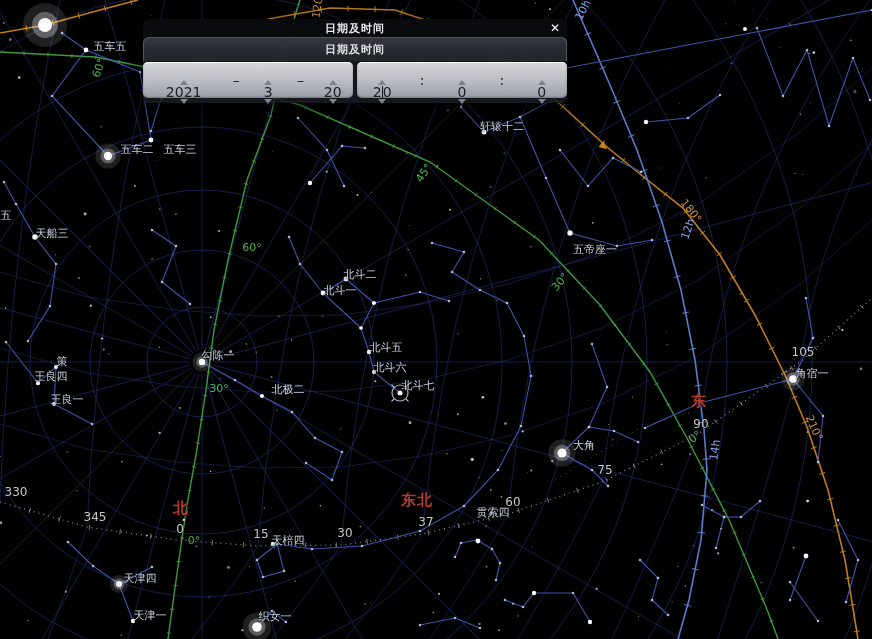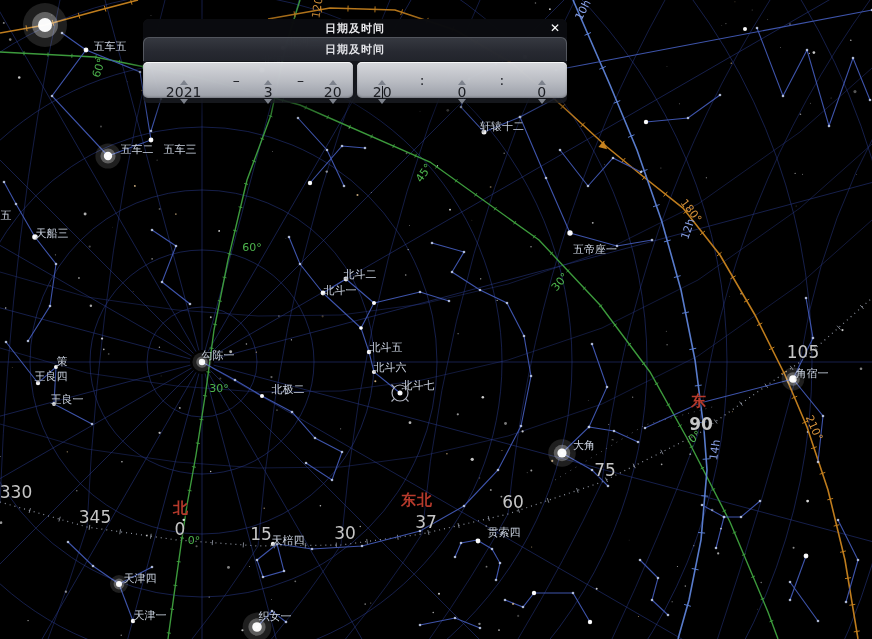--- a/index.html
+++ b/index.html
@@ -3,21 +3,21 @@
 <meta charset="utf-8">
 <style>
   html,body{margin:0;padding:0;background:#000;}
   #stage{position:relative;width:872px;height:639px;background:#000;overflow:hidden;
          font-family:"DejaVu Sans",sans-serif;}
   #sky{position:absolute;left:0;top:0;z-index:1;}
   #labels{position:absolute;left:0;top:0;width:872px;height:639px;z-index:2;pointer-events:none;}
   .lbl{position:absolute;white-space:nowrap;}
   .lbl-star{font-size:11px;color:#ccd4e2;text-shadow:0 1px 2px #000;}
   .lbl-ghost{font-size:11px;color:rgba(195,205,220,0.45);}
-  .lbl-az{font-size:17px;color:#c6c6c6;text-shadow:0 1px 2px #000;}
+  .lbl-az{font-size:12px;color:#c6c6c6;text-shadow:0 1px 2px #000;}
   .lbl-card{font-size:15px;color:#b73a2c;font-weight:bold;letter-spacing:1px;text-shadow:0 1px 2px #000;}
   .lbl-green{font-size:11px;color:#4db44d;}
   .lbl-orange{font-size:11px;color:#d4913a;}
   .lbl-blue{font-size:11px;color:#8aa2e8;}
 
   
   .dialog{position:absolute;left:143px;top:19px;width:424px;height:84px;z-index:10;
           background:rgba(24,26,32,0.88);border-radius:6px 6px 5px 5px;
           box-shadow:0 5px 20px rgba(0,0,0,0.65);}
   .titlebar{position:relative;height:18px;background:rgba(10,11,14,0.92);
@@ -710,40 +710,40 @@
       <div class="lbl lbl-star" style="left: 288px; top: 389px; transform: translate(-50%, -50%);">北极二</div>
       <div class="lbl lbl-star" style="left: 360px; top: 274px; transform: translate(-50%, -50%);">北斗二</div>
       <div class="lbl lbl-star" style="left: 340px; top: 290px; transform: translate(-50%, -50%);">北斗一</div>
       <div class="lbl lbl-star" style="left: 386px; top: 347px; transform: translate(-50%, -50%);">北斗五</div>
       <div class="lbl lbl-star" style="left: 390px; top: 367px; transform: translate(-50%, -50%); text-align: right;">北斗六</div>
       <div class="lbl lbl-star" style="left: 418px; top: 385px; transform: translate(-50%, -50%);">北斗七</div>
       <div class="lbl lbl-star" style="left: 502px; top: 126px; transform: translate(-50%, -50%);">轩辕十二</div>
       <div class="lbl lbl-star" style="left: 595px; top: 227px; transform: translate(-50%, -50%); margin-top: 22px;">五帝座一</div>
       <div class="lbl lbl-star" style="left: 584px; top: 445px; transform: translate(-50%, -50%);">大角</div>
       <div class="lbl lbl-star" style="left: 812px; top: 373px; transform: translate(-50%, -50%);">角宿一</div>
-      <div class="lbl lbl-star" style="left: 493px; top: 532px; transform: translate(-50%, -50%); margin-left: 11px;">贯索四</div>
+      <div class="lbl lbl-star" style="left: 493px; top: 512px; transform: translate(-50%, -50%);">贯索四</div>
       <div class="lbl lbl-star" style="left: 288px; top: 540px; transform: translate(-50%, -50%);">天棓四</div>
       <div class="lbl lbl-star" style="left: 275px; top: 616px; transform: translate(-50%, -50%);">织女一</div>
       <div class="lbl lbl-star" style="left: 140px; top: 578px; transform: translate(-50%, -50%);">天津四</div>
       <div class="lbl lbl-star" style="left: 150px; top: 615px; transform: translate(-50%, -50%); text-align: center;">天津一</div>
       <div class="lbl lbl-star" style="left: 6px; top: 215px; transform: translate(-50%, -50%);">五</div>
       <div class="lbl lbl-ghost" style="left: 304px; top: 41px; transform: translate(-50%, -50%);">北河三</div>
       <div class="lbl lbl-ghost" style="left: 278px; top: 60px; transform: translate(-50%, -50%);">北河二</div>
       <div class="lbl lbl-card" style="left: 181px; top: 508px; transform: translate(-50%, -50%);">北</div>
       <div class="lbl lbl-card" style="left: 417px; top: 500px; transform: translate(-50%, -50%);">东北</div>
       <div class="lbl lbl-card" style="left: 699px; top: 401px; transform: translate(-50%, -50%);">东</div>
       <div class="lbl lbl-az" style="left: 16px; top: 492px; transform: translate(-50%, -50%);">330</div>
       <div class="lbl lbl-az" style="left: 95px; top: 517px; transform: translate(-50%, -50%);">345</div>
       <div class="lbl lbl-az" style="left: 180px; top: 529px; transform: translate(-50%, -50%);">0</div>
       <div class="lbl lbl-az" style="left: 261px; top: 534px; transform: translate(-50%, -50%);">15</div>
       <div class="lbl lbl-az" style="left: 345px; top: 533px; transform: translate(-50%, -50%);">30</div>
       <div class="lbl lbl-az" style="left: 426px; top: 522px; transform: translate(-50%, -50%);">37</div>
       <div class="lbl lbl-az" style="left: 513px; top: 502px; transform: translate(-50%, -50%);">60</div>
       <div class="lbl lbl-az" style="left: 605px; top: 470px; transform: translate(-50%, -50%);">75</div>
-      <div class="lbl lbl-az" style="left: 701px; top: 424px; transform: translate(-50%, -50%); font-weight: bold;">90</div>
+      <div class="lbl lbl-az" style="left: 701px; top: 424px; transform: translate(-50%, -50%);">90</div>
       <div class="lbl lbl-az" style="left: 803px; top: 352px; transform: translate(-50%, -50%);">105</div>
       <div class="lbl lbl-green" style="left: 99px; top: 68px; transform: translate(-50%, -50%) rotate(-72deg);">60°</div>
       <div class="lbl lbl-green" style="left: 424px; top: 173px; transform: translate(-50%, -50%) rotate(-55deg);">45°</div>
       <div class="lbl lbl-green" style="left: 560px; top: 282px; transform: translate(-50%, -50%) rotate(-50deg);">30°</div>
       <div class="lbl lbl-green" style="left: 695px; top: 437px; transform: translate(-50%, -50%) rotate(-38deg);">0°</div>
       <div class="lbl lbl-green" style="left: 252px; top: 247px; transform: translate(-50%, -50%);">60°</div>
       <div class="lbl lbl-green" style="left: 219px; top: 388px; transform: translate(-50%, -50%);">30°</div>
       <div class="lbl lbl-green" style="left: 194px; top: 540px; transform: translate(-50%, -50%);">0°</div>
       <div class="lbl lbl-orange" style="left: 318px; top: 5px; transform: translate(-50%, -50%) rotate(-80deg);">120°</div>
       <div class="lbl lbl-orange" style="left: 691px; top: 211px; transform: translate(-50%, -50%) rotate(52deg);">180°</div>

